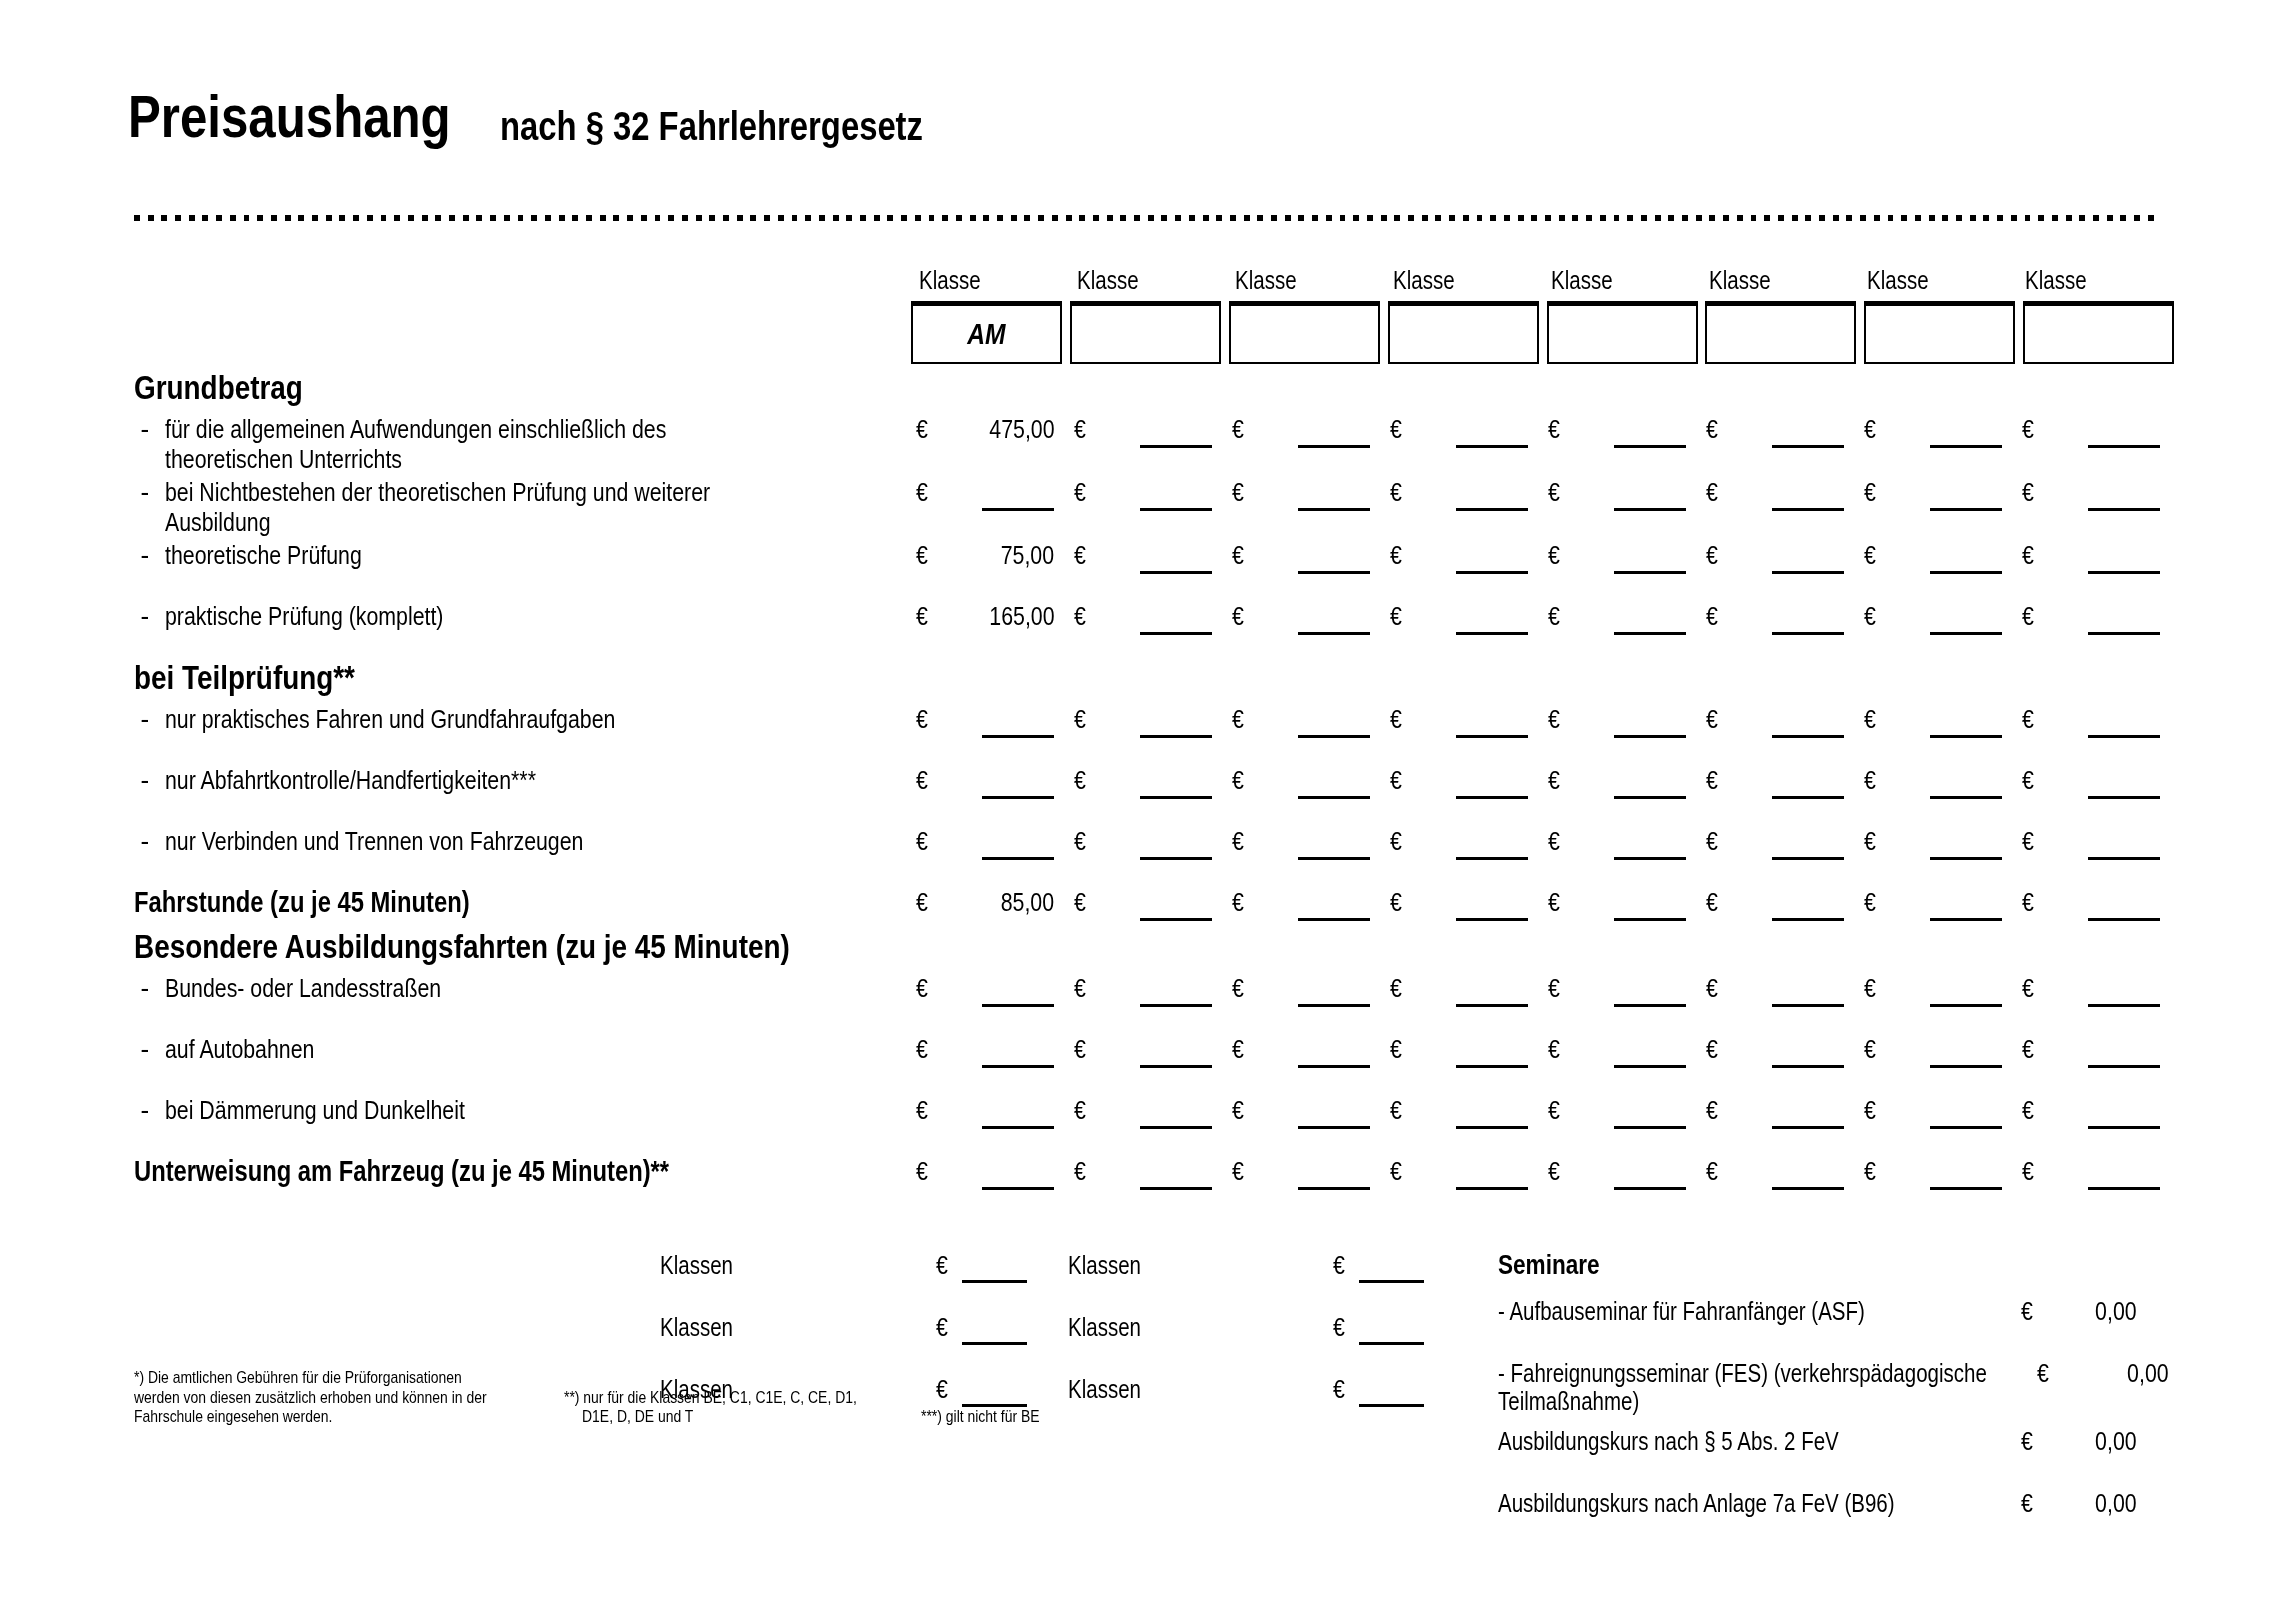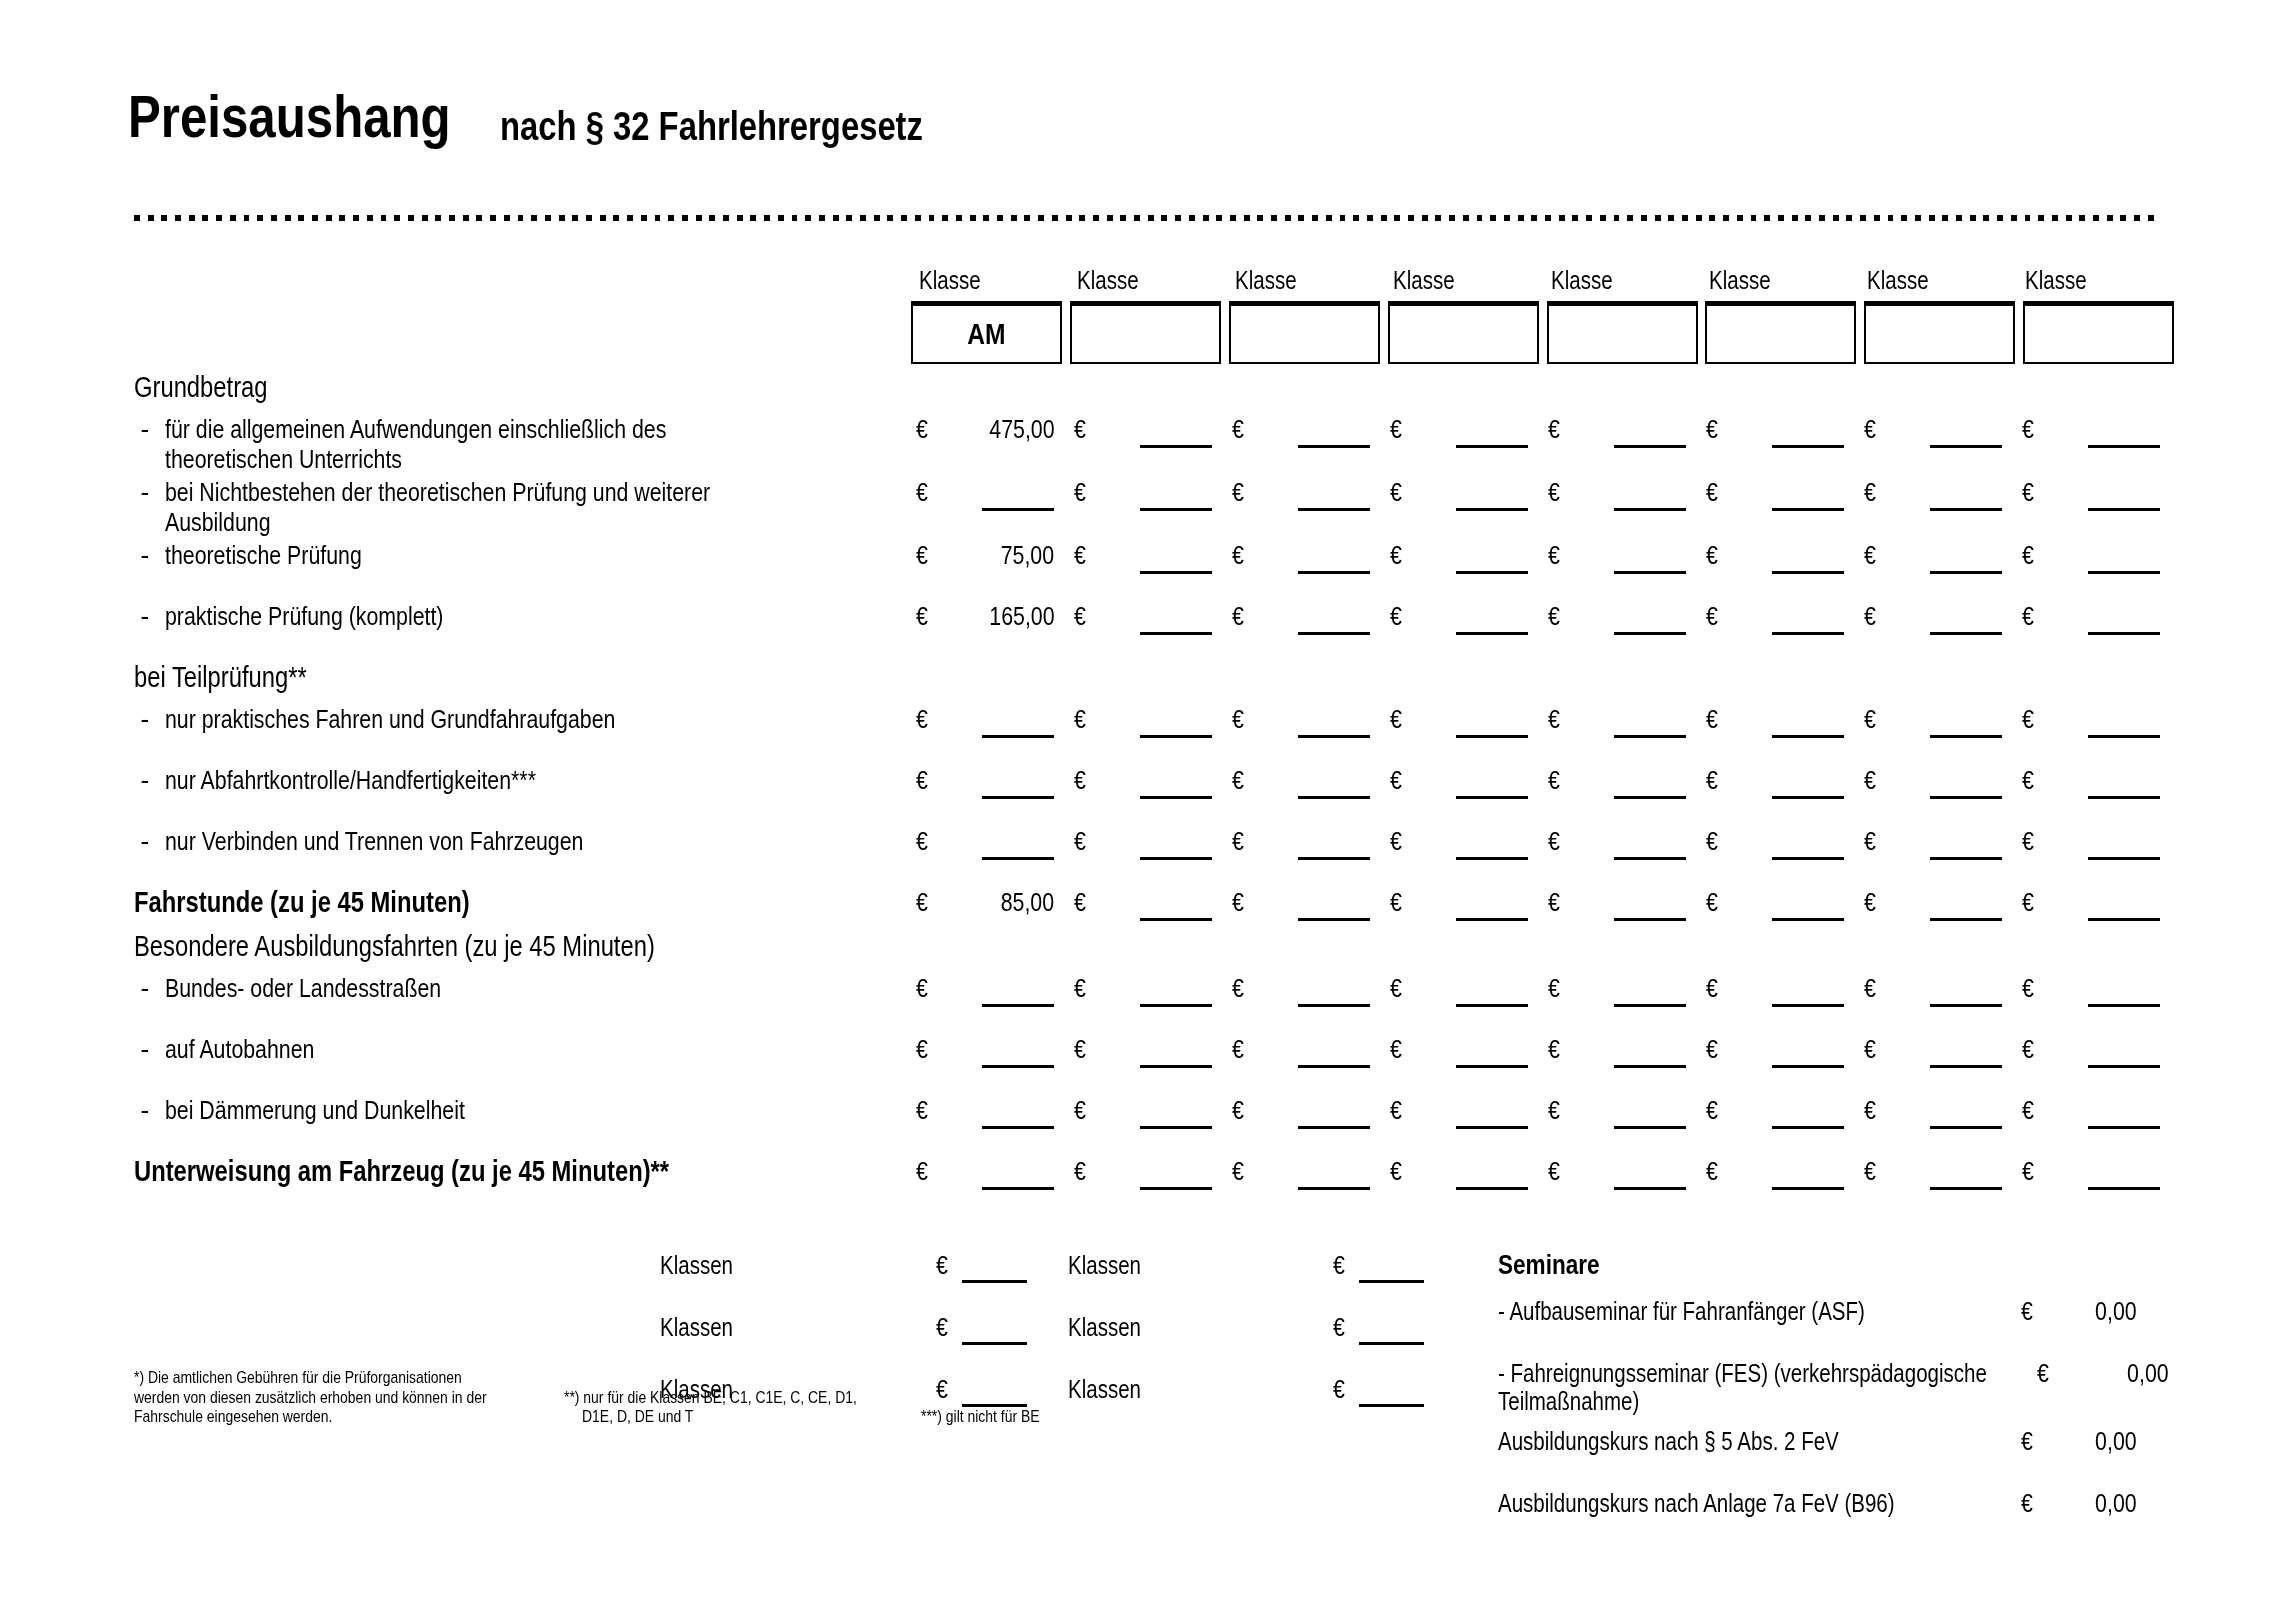--- a/index.html
+++ b/index.html
@@ -16,28 +16,28 @@
     font-size:60px; line-height:60px; font-weight:700; white-space:nowrap; }
   .subtitle { position:absolute; left:500px; top:109px;
     font-size:40px; line-height:35px; font-weight:700; white-space:nowrap; }
 
   .dotted { position:absolute; left:134px; top:215px; width:2025px; height:5.9px;
     background:repeating-linear-gradient(90deg,#000 0 5.9px,transparent 5.9px 13.7px); }
 
   .klasse-headers { position:absolute; left:919px; top:266px; display:flex; }
   .kh { width:158px; font-size:25px; line-height:29px; }
 
-  .klasse-boxes { position:absolute; left:911px; top:301px; display:flex; }
+  .klasse-boxes { position:absolute; left:911px; top:301px; display:flex;font-style:italic; }
   .kbox { width:151px; height:63px; box-sizing:border-box; margin-right:7.9px;
     border:2.6px solid #000; border-top-width:5.2px; background:#fff;
     display:flex; align-items:center; justify-content:center; }
   .am { font-weight:700; font-size:30px; }
 
   .price-table { position:absolute; left:134px; top:372px; width:2055px; }
-  .t-heading { font-size:29px; line-height:31px; font-weight:400; margin-bottom:10.5px; white-space:nowrap; }
+  .t-heading { font-size:34px; line-height:31px; font-weight:700; margin-bottom:10.5px; white-space:nowrap; }
   .t-row { display:flex; margin-bottom:27px; }
   .t-row.two { margin-bottom:3.3px; }
   .t-row.bold { margin-bottom:10.5px; }
   .row-label { width:782px; position:relative; font-size:26px; line-height:30px; }
   .t-row.bold .row-label { font-weight:700; font-size:29px; }
   .dash { position:absolute; left:6.5px; top:0; }
   .lab-lines { margin-left:31px; }
   .t-row.bold .lab-lines { margin-left:0; }
   .lab-lines div { white-space:nowrap; }
   .cells { display:flex; }

